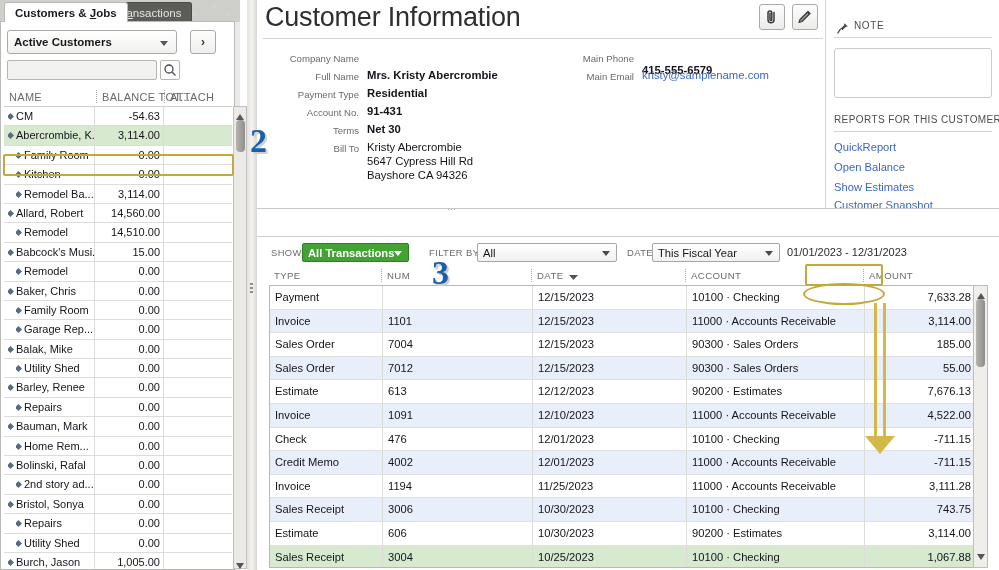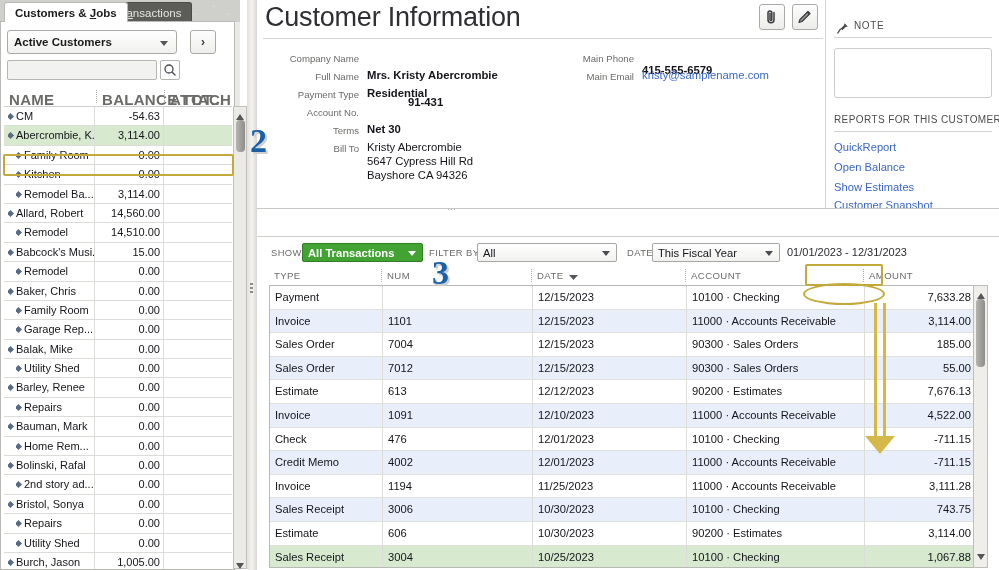--- a/index.html
+++ b/index.html
@@ -111,24 +111,23 @@
     width: 20px; height: 20px;
     background: #fdfdfd;
     border: 1px solid #b5b5b1;
     border-radius: 2px;
   }
   .searchBtn svg { display:block; margin: 2px auto; }
 
   .colHead {
     position: absolute; left: 3px; top: 66px;
     width: 228px; height: 18px;
-    font-size: 15px;
+    font-size: 11px;
     color: #6a6a68;
     letter-spacing: .3px;
-    font-weight: bold;
   }
   .colHead span { position: absolute; top: 3px; }
   .colHead .c1 { left: 5px; }
   .colHead .c2 { left: 98px; }
   .colHead .c3 { left: 166px; }
   .colHead .sep { position: absolute; top: 2px; width: 1px; height: 13px;
     border-left: 1px dotted #a8a8a6; }
   .colHead .sep1 { left: 92px; }
   .colHead .sep2 { left: 160px; }
 
@@ -690,21 +689,21 @@
     <div class="infoLabel" style="left:22px; top:53px; width:80px;">Company Name</div>
     <div class="infoValue" style="left:110px; top:51px;"></div>
 
     <div class="infoLabel" style="left:22px; top:71px; width:80px;">Full Name</div>
     <div class="infoValue" style="left:110px; top:69px;">Mrs. Kristy Abercrombie</div>
 
     <div class="infoLabel" style="left:22px; top:89px; width:80px;">Payment Type</div>
     <div class="infoValue" style="left:110px; top:87px;">Residential</div>
 
     <div class="infoLabel" style="left:22px; top:107px; width:80px;">Account No.</div>
-    <div class="infoValue" style="left:110px; top:96px;margin-left:41px;">91-431</div>
+    <div class="infoValue" style="left:110px; top:105px;">91-431</div>
 
     <div class="infoLabel" style="left:22px; top:125px; width:80px;">Terms</div>
     <div class="infoValue" style="left:110px; top:123px;">Net 30</div>
 
     <div class="infoLabel" style="left:22px; top:143px; width:80px;">Bill To</div>
     <div class="infoValue plain" style="left:110px; top:141px;">Kristy Abercrombie</div>
     <div class="infoValue plain" style="left:110px; top:155px;">5647 Cypress Hill Rd</div>
     <div class="infoValue plain" style="left:110px; top:169px;">Bayshore CA 94326</div>
 
     <div class="infoLabel" style="left:305px; top:53px; width:72px;">Main Phone</div>
@@ -728,21 +727,21 @@
       <div class="reportLink" style="top:181px">Show Estimates</div>
       <div class="reportLink" style="top:199px; height:10px; overflow:hidden">Customer Snapshot</div>
     </div>
 
     <div id="topSectionRule"></div>
     <div id="dotsHandle">…</div>
 
     <div id="txTabsRule"></div>
 
     <div class="fLabel" style="left:14px;">SHOW</div>
-    <div class="fDrop green" style="left:45px; width:121px;">
+    <div class="fDrop green" style="left:45px; width:107px;">
       <span>All Transactions</span>
       <span class="caret"></span>
     </div>
 
     <div class="fLabel" style="left:172px;">FILTER BY</div>
     <div class="fDrop" style="left:220px; width:140px;">
       <span>All</span>
       <span class="caret"></span>
     </div>
 

